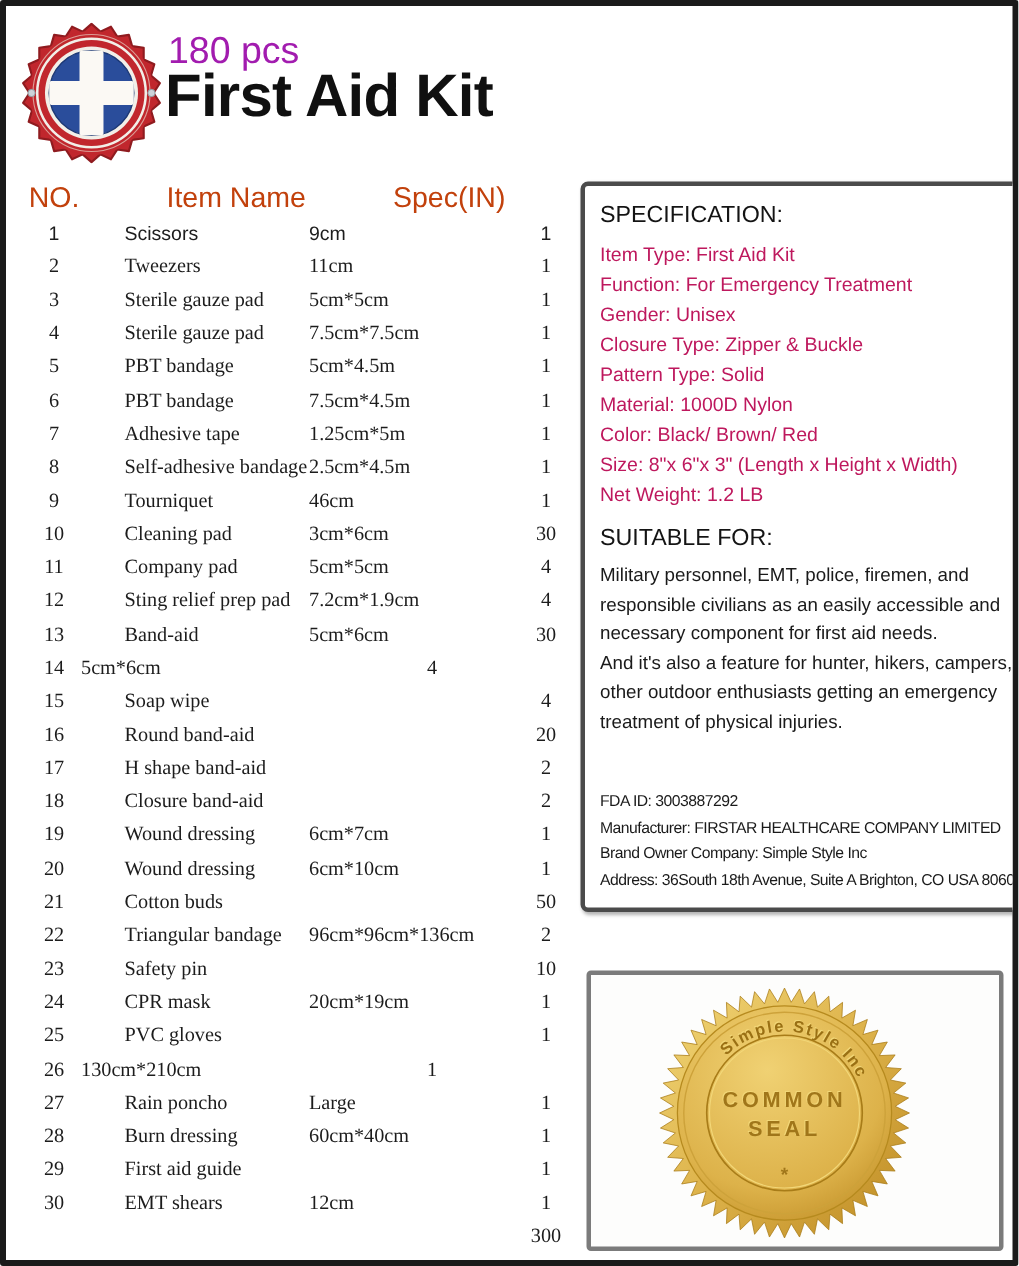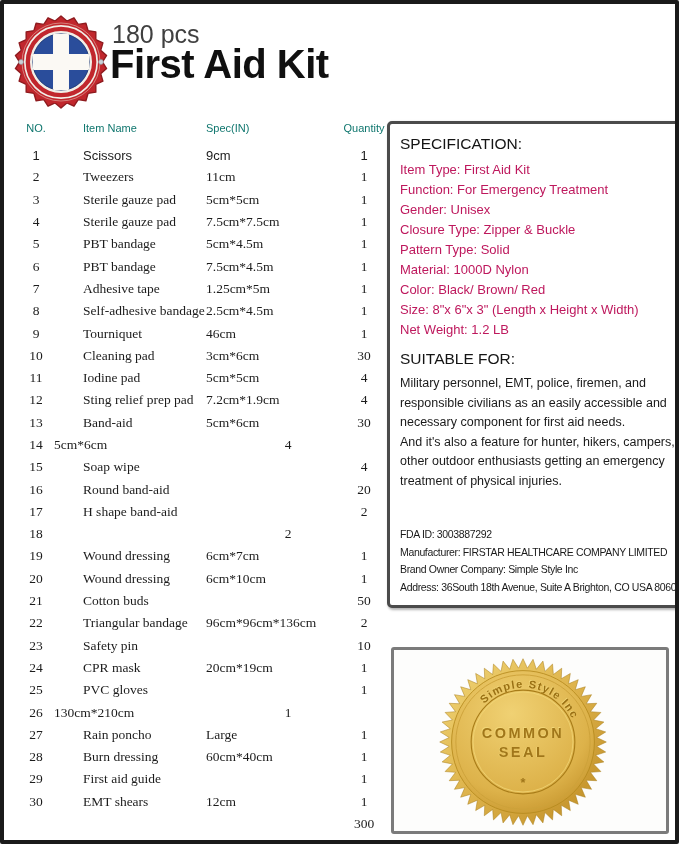--- a/index.html
+++ b/index.html
@@ -4,27 +4,27 @@
 <style>
   html,body { margin:0; padding:0; background:#fff; }
   .page {
     position:relative; width:679px; height:844px; box-sizing:border-box;
     background:#fff; border:4px solid var(--frame,#1a1a1a); border-radius:2px;
     font-family:"Liberation Sans", sans-serif; color:#1f1f1f; overflow:hidden;
   }
 
   
   .logo { position:absolute; left:10px; top:11px; width:94px; height:94px; }
-  .count { position:absolute; left:108px; top:16px; font-size:25px; color:#404040; }
+  .count { position:absolute; left:108px; top:16px; font-size:25px; color:#a21caf; }
   .title { position:absolute; left:106px; top:38px; font-size:40px; font-weight:600; color:#101010; letter-spacing:-0.5px; }
 
   
   .items-table { position:absolute; left:15px; top:117px; width:372px; }
   .t-head { display:flex; height:22px; align-items:flex-start; padding-top:1px;
-            font-family:"Liberation Sans",sans-serif; font-size:11px; color:#0f766e; }
+            font-family:"Liberation Sans",sans-serif; font-size:19px; color:#c2410c;gap:28px; }
   .t-row  { display:flex; height:22.3px; align-items:center;
             font-family:"Liberation Serif",serif; font-size:13.5px; color:#1c1c1c; }
   #rows .t-row:first-child { font-family:"Liberation Sans",sans-serif; font-size:13px; }
   .c-no   { flex:0 0 34px; text-align:center; }
   .c-name { flex:0 0 152px; padding-left:30px; box-sizing:border-box; white-space:nowrap; }
   .c-spec { flex:0 0 132px; padding-left:1px; box-sizing:border-box; white-space:nowrap; }
   .c-qty  { flex:1 1 auto; text-align:center; white-space:nowrap; }
 
   
   .spec-box {
@@ -137,21 +137,21 @@
     <div class="c-qty">1</div>
   </div>
         <div class="t-row">
     <div class="c-no">10</div>
     <div class="c-name">Cleaning pad</div>
     <div class="c-spec">3cm*6cm</div>
     <div class="c-qty">30</div>
   </div>
         <div class="t-row">
     <div class="c-no">11</div>
-    <div class="c-name">Iodine pad</div>
+    <div class="c-name">Company pad</div>
     <div class="c-spec">5cm*5cm</div>
     <div class="c-qty">4</div>
   </div>
         <div class="t-row">
     <div class="c-no">12</div>
     <div class="c-name">Sting relief prep pad</div>
     <div class="c-spec">7.2cm*1.9cm</div>
     <div class="c-qty">4</div>
   </div>
         <div class="t-row">
@@ -178,20 +178,21 @@
     <div class="c-qty">20</div>
   </div>
         <div class="t-row">
     <div class="c-no">17</div>
     <div class="c-name">H shape band-aid</div>
     <div class="c-spec"></div>
     <div class="c-qty">2</div>
   </div>
         <div class="t-row">
     <div class="c-no">18</div>
+    <div class="c-name">Closure band-aid</div>
     <div class="c-spec"></div>
     <div class="c-qty">2</div>
   </div>
         <div class="t-row">
     <div class="c-no">19</div>
     <div class="c-name">Wound dressing</div>
     <div class="c-spec">6cm*7cm</div>
     <div class="c-qty">1</div>
   </div>
         <div class="t-row">

